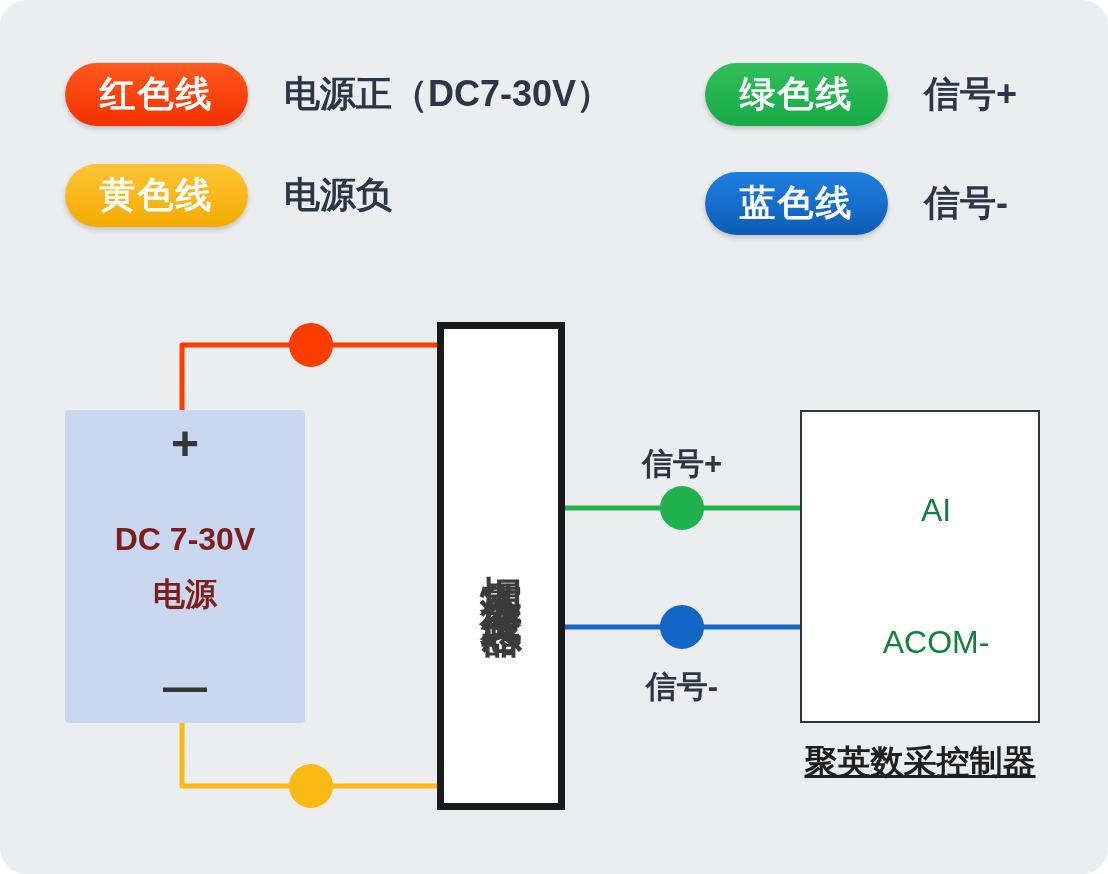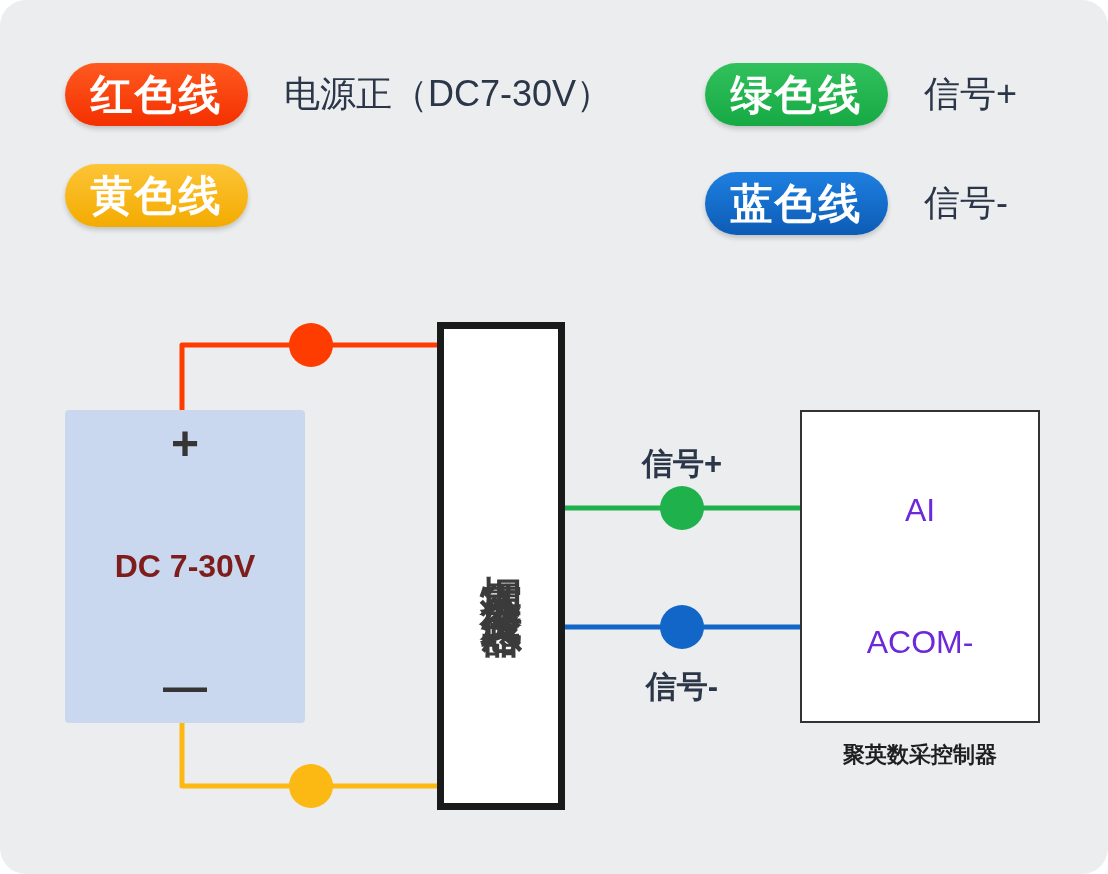--- a/index.html
+++ b/index.html
@@ -19,31 +19,31 @@
   
   .legend-row {
     position: absolute;
     display: flex; align-items: center; gap: 36px;
     height: 63px;
   }
   .badge {
     width: 183px; height: 63px;
     border-radius: 33px;
     color: #ffffff;
-    font-size: 42px; font-weight: bold;
+    font-size: 36px; font-weight: bold;
     display: flex; align-items: center; justify-content: center;
     box-shadow: 0 3px 5px rgba(0,0,0,0.18);
     letter-spacing: 2px;
   }
   .badge-red    { background: linear-gradient(180deg, #ff5a1f, #f43000); }
   .badge-yellow { background: linear-gradient(180deg, #fdc437, #f3ab00); font-family: Liberation Serif, serif; }
   .badge-green  { background: linear-gradient(180deg, #30c15d, #17a943); text-align: center; }
   .badge-blue   { background: linear-gradient(180deg, #1e7fe0, #0d5cb6); }
   .legend-label {
-    font-size: 36px; font-weight: normal;
+    font-size: 36px; font-weight: bold;
     color: #2b3648;
     white-space: nowrap;
   }
   
   .wires { position: absolute; left: 0; top: 0; }
   .power-box {
     position: absolute; left: 65px; top: 410px;
     width: 240px; height: 313px;
     background: #c9d8ee;
     border-radius: 4px;
@@ -69,30 +69,30 @@
     color: #3b3b3b;
     letter-spacing: 7px;
   }
   .controller-box {
     position: absolute; left: 800px; top: 410px;
     width: 240px; height: 313px;
     background: #ffffff;
     border: 2px solid #333333;
   }
   .terminal {
-    position: absolute; left: 0; width: 100%;
+    position: absolute; left: 16px; width: 100%;
     text-align: center;
-    font-size: 32px; font-weight: 500; color: #6d28d9;
+    font-size: 32px; font-weight: 500; color: #15803d;
   }
   .terminal-ai   { top: 80px; }
   .terminal-acom { top: 203px; margin-top: 9px; }
   .controller-caption {
     position: absolute; left: 790px; top: 740px; width: 260px;
     text-align: center;
-    font-size: 22px; font-weight: bold; color: #1f1f1f;
+    font-size: 33px; font-weight: bold; color: #1f1f1f; text-decoration: underline;
   }
   .signal-label {
     position: absolute; width: 130px;
     text-align: center;
     font-size: 31px; font-weight: bold; color: #2b3648;
   }
   .signal-plus  { left: 617px; top: 443px; }
   .signal-minus { left: 617px; top: 666px; }
 </style>
 </head>
@@ -100,20 +100,21 @@
 
 <div class="panel">
 
   <div class="legend-row" style="left:65px; top:63px">
     <span class="badge badge-red">红色线</span>
     <span class="legend-label">电源正（DC7-30V）</span>
   </div>
 
   <div class="legend-row" style="left:65px; top:164px">
     <span class="badge badge-yellow">黄色线</span>
+    <span class="legend-label">电源负</span>
   </div>
 
   <div class="legend-row" style="left:705px; top:63px">
     <span class="badge badge-green">绿色线</span>
     <span class="legend-label">信号+</span>
   </div>
 
   <div class="legend-row" style="left:705px; top:172px">
     <span class="badge badge-blue">蓝色线</span>
     <span class="legend-label">信号-</span>
@@ -128,20 +129,21 @@
     <circle cx="311" cy="345" r="22" fill="#ff3c00"></circle>
     <circle cx="311" cy="786" r="22" fill="#fcb813"></circle>
     <circle cx="682" cy="508" r="22" fill="#1fb24c"></circle>
     <circle cx="682" cy="627" r="22" fill="#1266c8"></circle>
   </svg>
 
   <div class="power-box">
     <div class="power-plus">+</div>
     <div class="power-name">
       <div>DC 7-30V</div>
+      <div>电源</div>
     </div>
     <div class="power-minus">—</div>
   </div>
 
   <div class="sensor-box">
     <span class="sensor-label">烟雾浓度传感器</span>
   </div>
 
   <div class="signal-label signal-plus">信号+</div>
   <div class="signal-label signal-minus">信号-</div>

